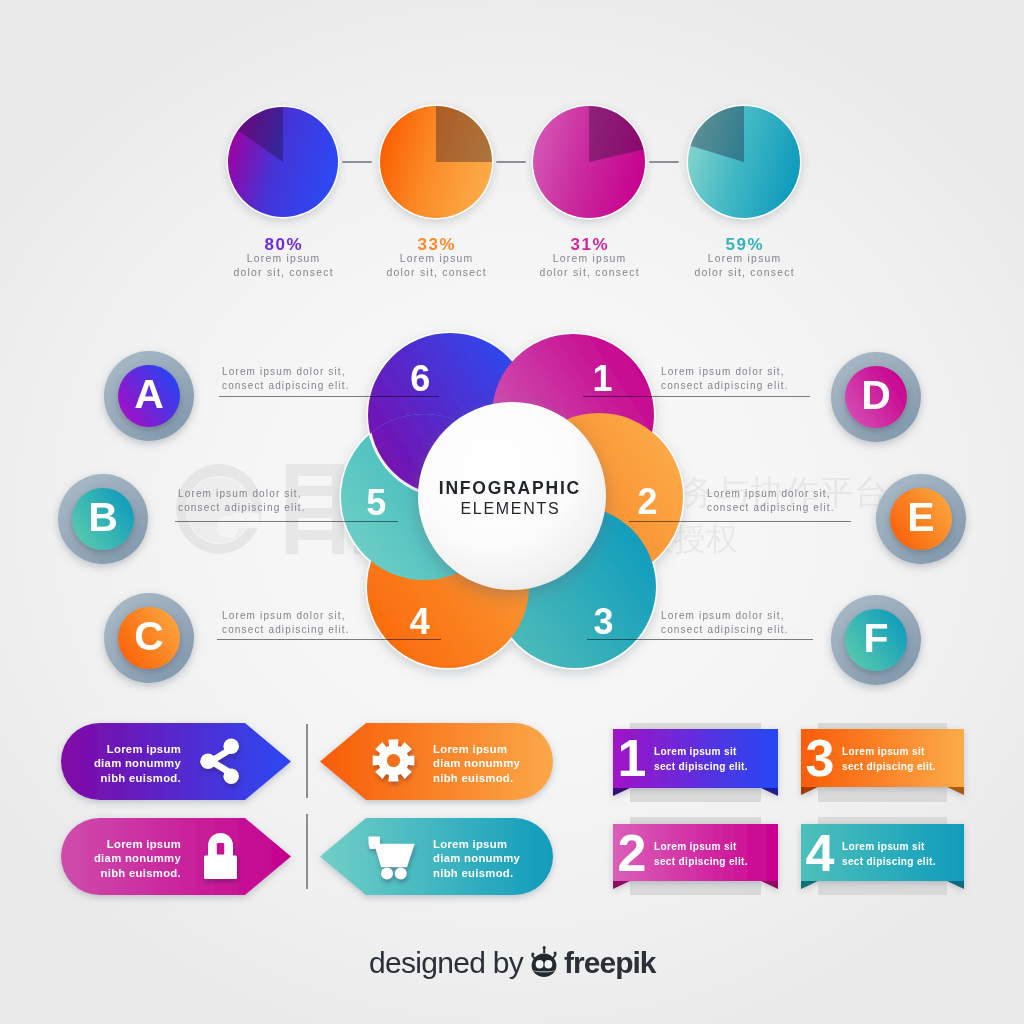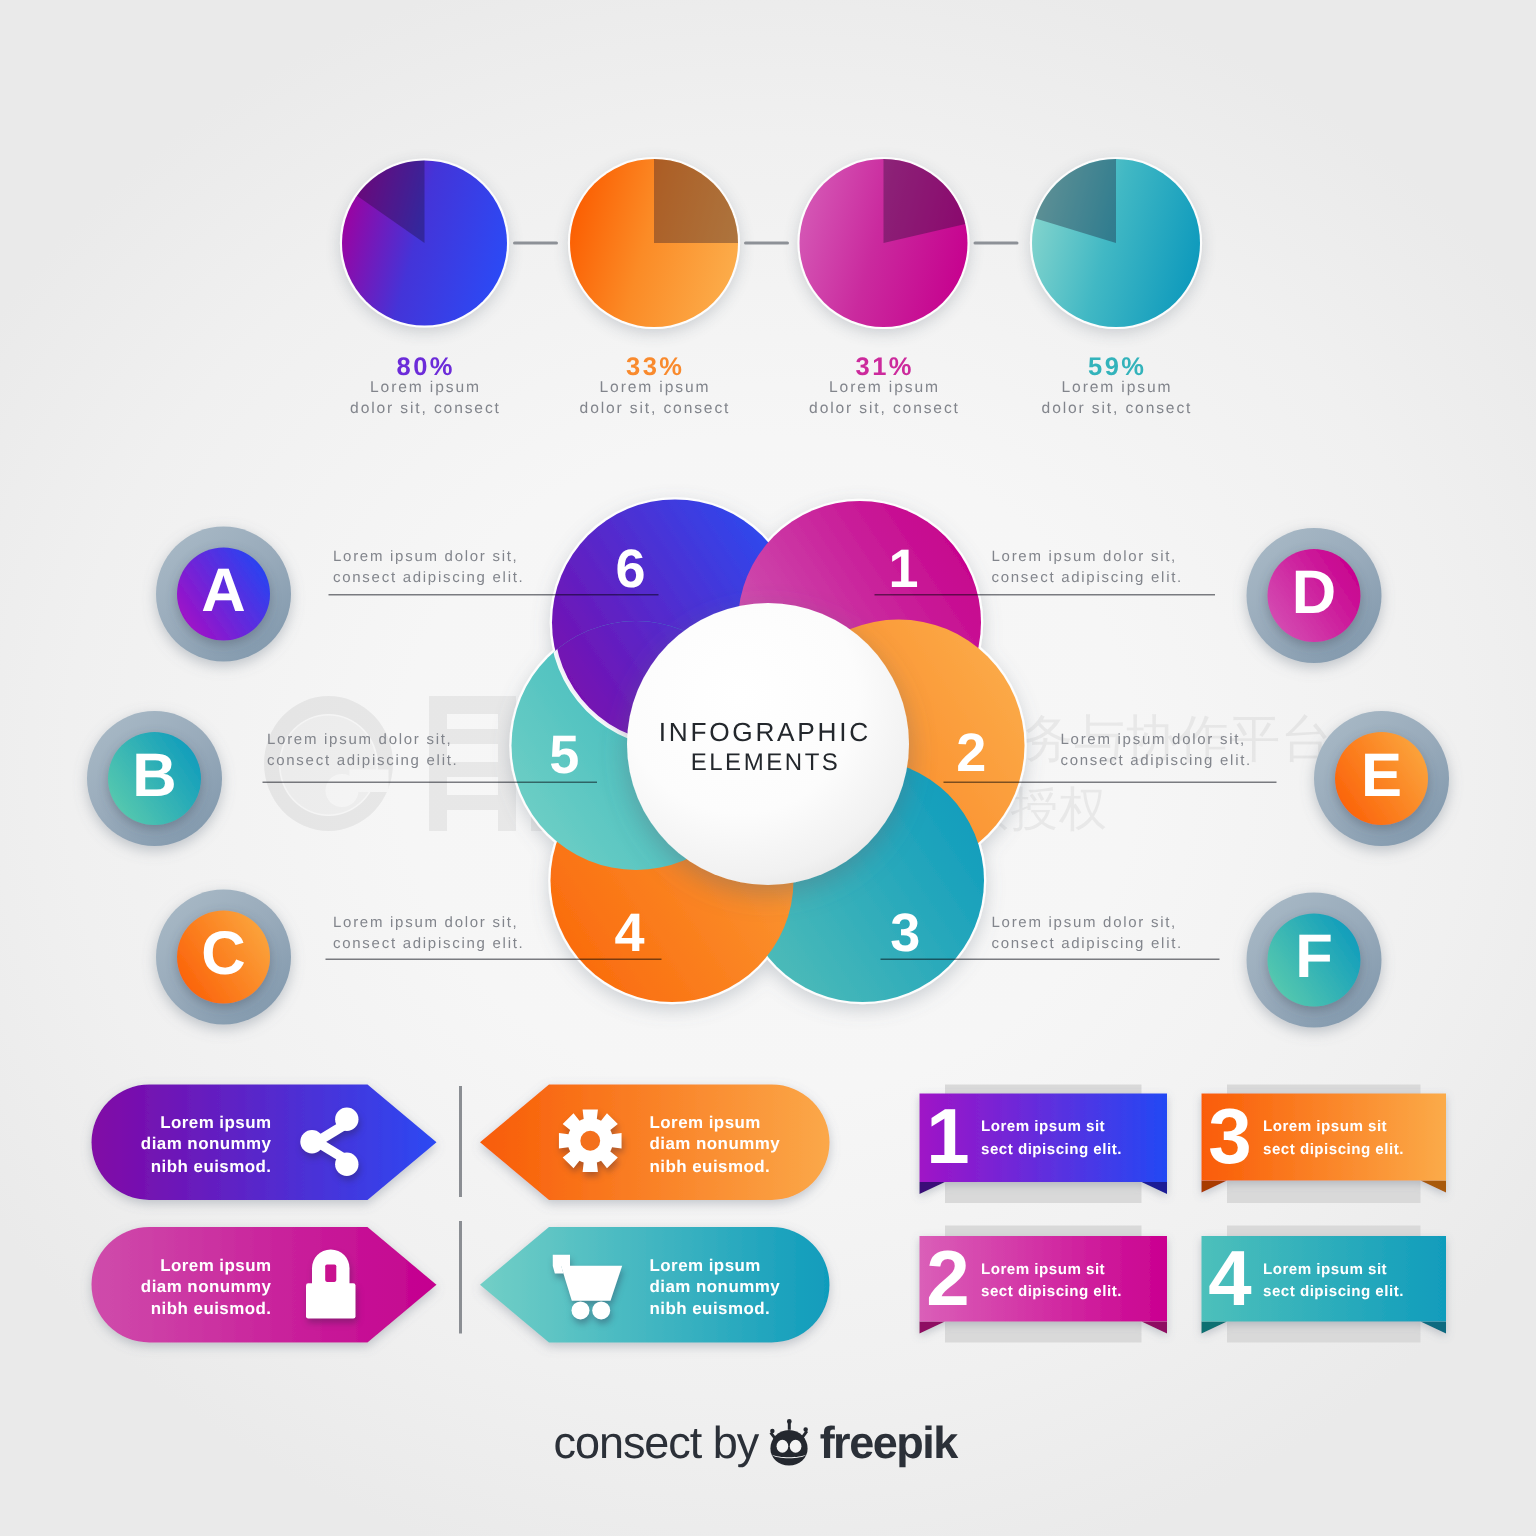--- a/index.html
+++ b/index.html
@@ -16,21 +16,21 @@
            letter-spacing:1.25px;text-indent:1.25px;line-height:14.2px;}
   .pie-conn{position:absolute;height:1.7px;background:#8d9197;border-radius:1px;}
   .row-text{position:absolute;font-size:10px;color:#82858c;line-height:14.2px;
             letter-spacing:1.15px;white-space:nowrap;}
   .row-rule{position:absolute;height:1.5px;background:rgba(20,24,32,0.55);mix-blend-mode:multiply;}
   .badge-letter{position:absolute;inset:0;display:flex;align-items:center;justify-content:center;
        color:#fff;font-weight:700;font-size:41px;line-height:41px;transform:translateY(-2.5px);}
   .petal-num{position:absolute;color:#fff;font-weight:700;font-size:36px;line-height:36px;
              text-align:center;width:60px;}
   .center-title{position:absolute;text-align:center;color:#23272c;width:240px;}
-  .ct1{font-weight:400;font-size:17.5px;letter-spacing:1.8px;text-indent:1.8px;line-height:17px;}
+  .ct1{font-weight:700;font-size:17.5px;letter-spacing:1.8px;text-indent:1.8px;line-height:17px;}
   .ct2{font-weight:400;font-size:16px;letter-spacing:1.7px;text-indent:1.7px;line-height:16px;}
   .ab-text{position:absolute;color:#fff;font-size:11.3px;font-weight:700;
            line-height:14.6px;letter-spacing:0.3px;white-space:nowrap;}
   .vdiv{position:absolute;width:1.5px;background:#8b8e93;}
   .rb-num{position:absolute;color:#fff;font-weight:700;font-size:52px;line-height:37px;}
   .rb-text{position:absolute;color:#fff;font-size:10.1px;font-weight:700;
            line-height:14.8px;letter-spacing:0.32px;white-space:nowrap;}
   .footer{position:absolute;display:flex;align-items:center;color:#2b3038;}
   .f-by{font-size:30px;font-weight:400;letter-spacing:-0.7px;}
   .f-brand{font-size:30px;font-weight:700;letter-spacing:-1.0px;text-align:center;}
@@ -633,21 +633,21 @@
           </g>
         </svg>
       </div>
       <div class="rb-num" style="left:800px;top:835px;width:40px;text-align:center;">4</div>
       <div class="rb-text" style="left:842px;top:840px;">
         <div>Lorem ipsum sit</div>
         <div>sect dipiscing elit.</div>
       </div>
     </div>
     <div class="footer" style="left:369px;top:946px;">
-      <span class="f-by">consect by</span>
+      <span class="f-by">designed by</span>
       <span style="display:inline-block;margin:0 5px 0 6px;position:relative;top:-1px;">
         <svg width="30" height="32" viewBox="0 0 30 32">
           <g fill="#24282f">
             <path d="M13.6 1.6 a1.6 1.6 0 1 1 3.2 0 a1.6 1.6 0 1 1 -3.2 0 Z"></path>
             <rect x="14.2" y="2.6" width="2.0" height="4.6"></rect>
             <path d="M2.4 8.0 a1.5 1.5 0 1 1 3.0 0 a1.5 1.5 0 1 1 -3.0 0 Z"></path>
             <rect x="3.3" y="8.6" width="1.9" height="5.0" transform="rotate(-38 4.2 11)"></rect>
             <path d="M24.6 7.0 a1.5 1.5 0 1 1 3.0 0 a1.5 1.5 0 1 1 -3.0 0 Z"></path>
             <rect x="24.6" y="7.6" width="1.9" height="5.2" transform="rotate(36 25.5 10)"></rect>
             <path d="M15 7.4 C7.8 7.4 2.6 13.0 2.6 19.8 C2.6 26.0 8.2 31.0 15 31.0 C21.8 31.0 27.4 26.0 27.4 19.8 C27.4 13.0 22.2 7.4 15 7.4 Z"></path>

